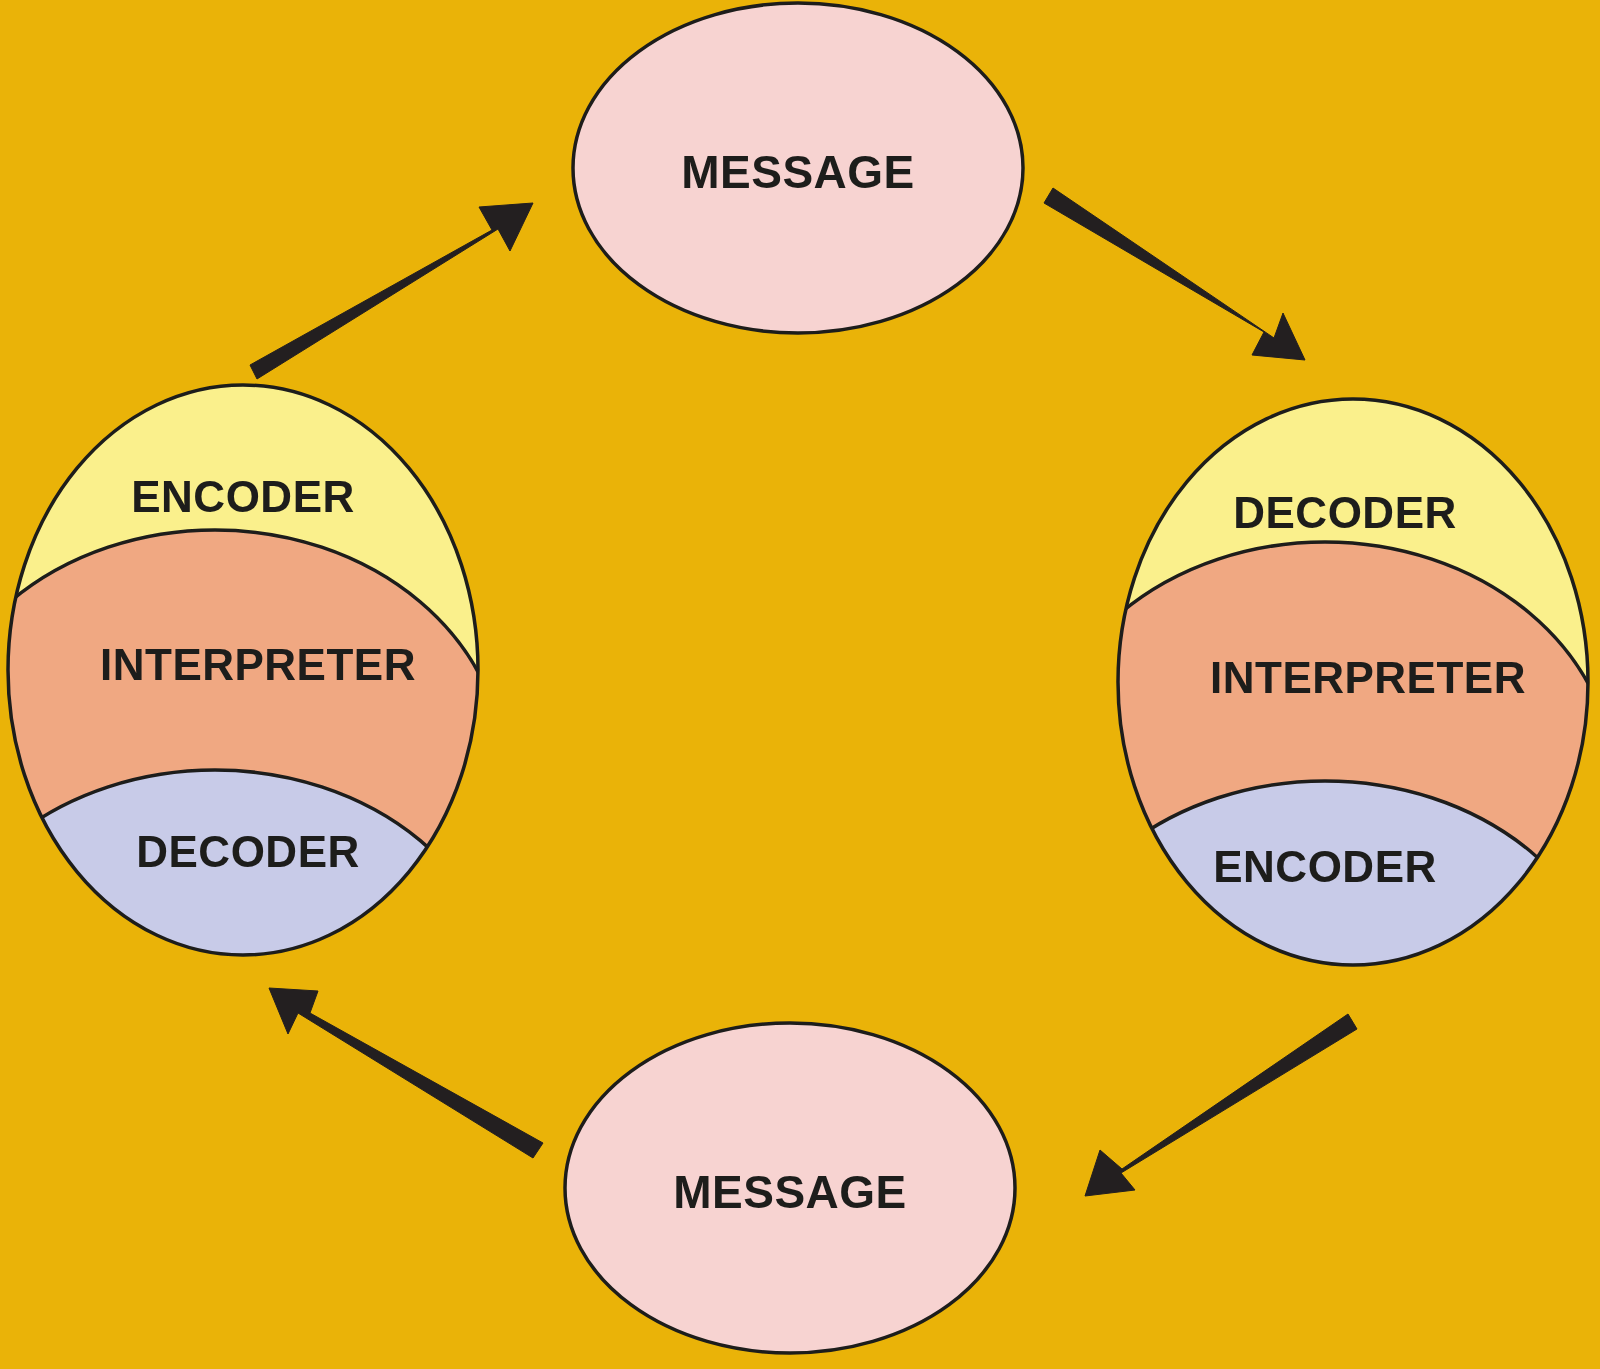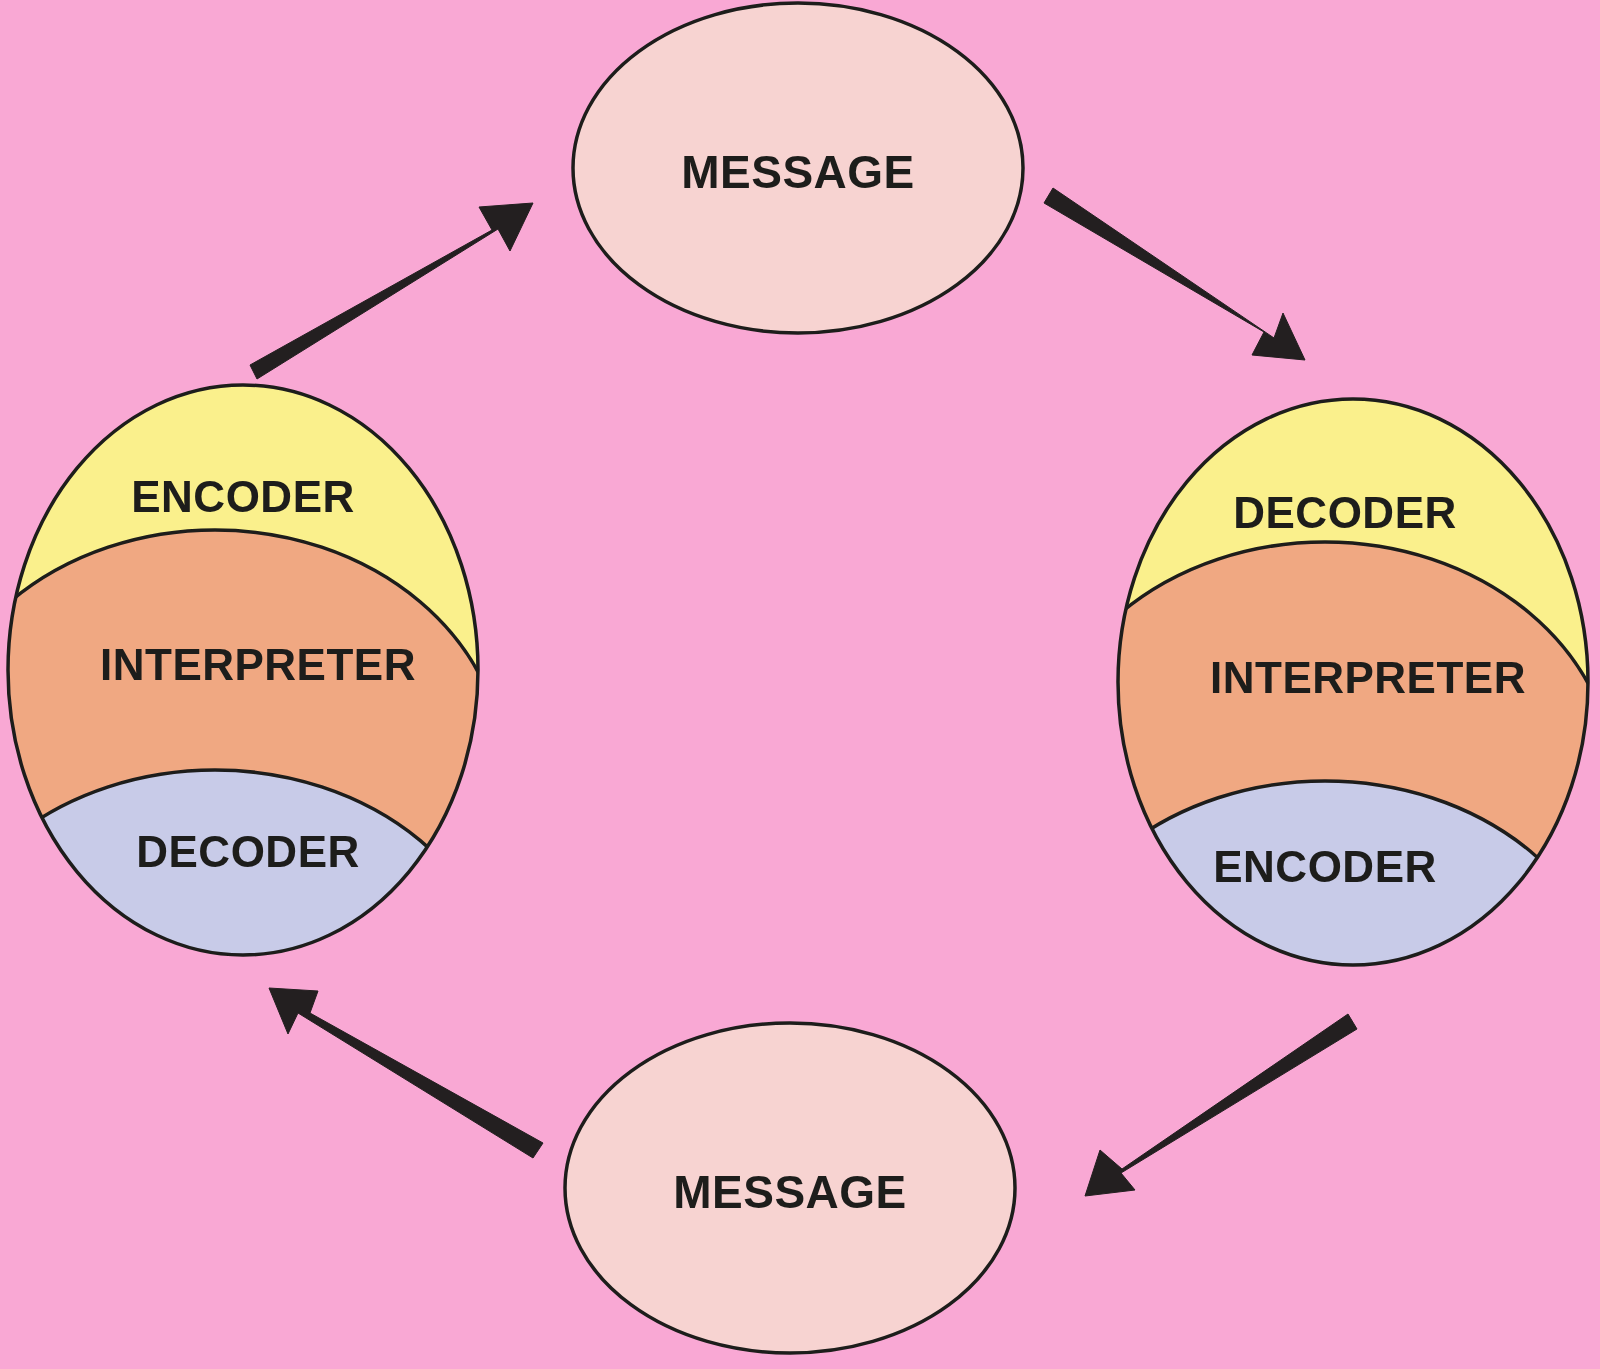--- a/index.html
+++ b/index.html
@@ -10,21 +10,21 @@
   body {
     width: 1600px;
     height: 1369px;
     font-family: "Liberation Sans", sans-serif;
     overflow: hidden;
   }
   #diagram-root {
     position: relative;
     width: 1600px;
     height: 1369px;
-    background: #f9a8d4;
+    background: #eab308;
   }
   svg.canvas {
     display: block;
     width: 1600px;
     height: 1369px;
   }
   text.node-label {
     font-family: "Liberation Sans", sans-serif;
     font-weight: bold;
     fill: #1d1d1b;

